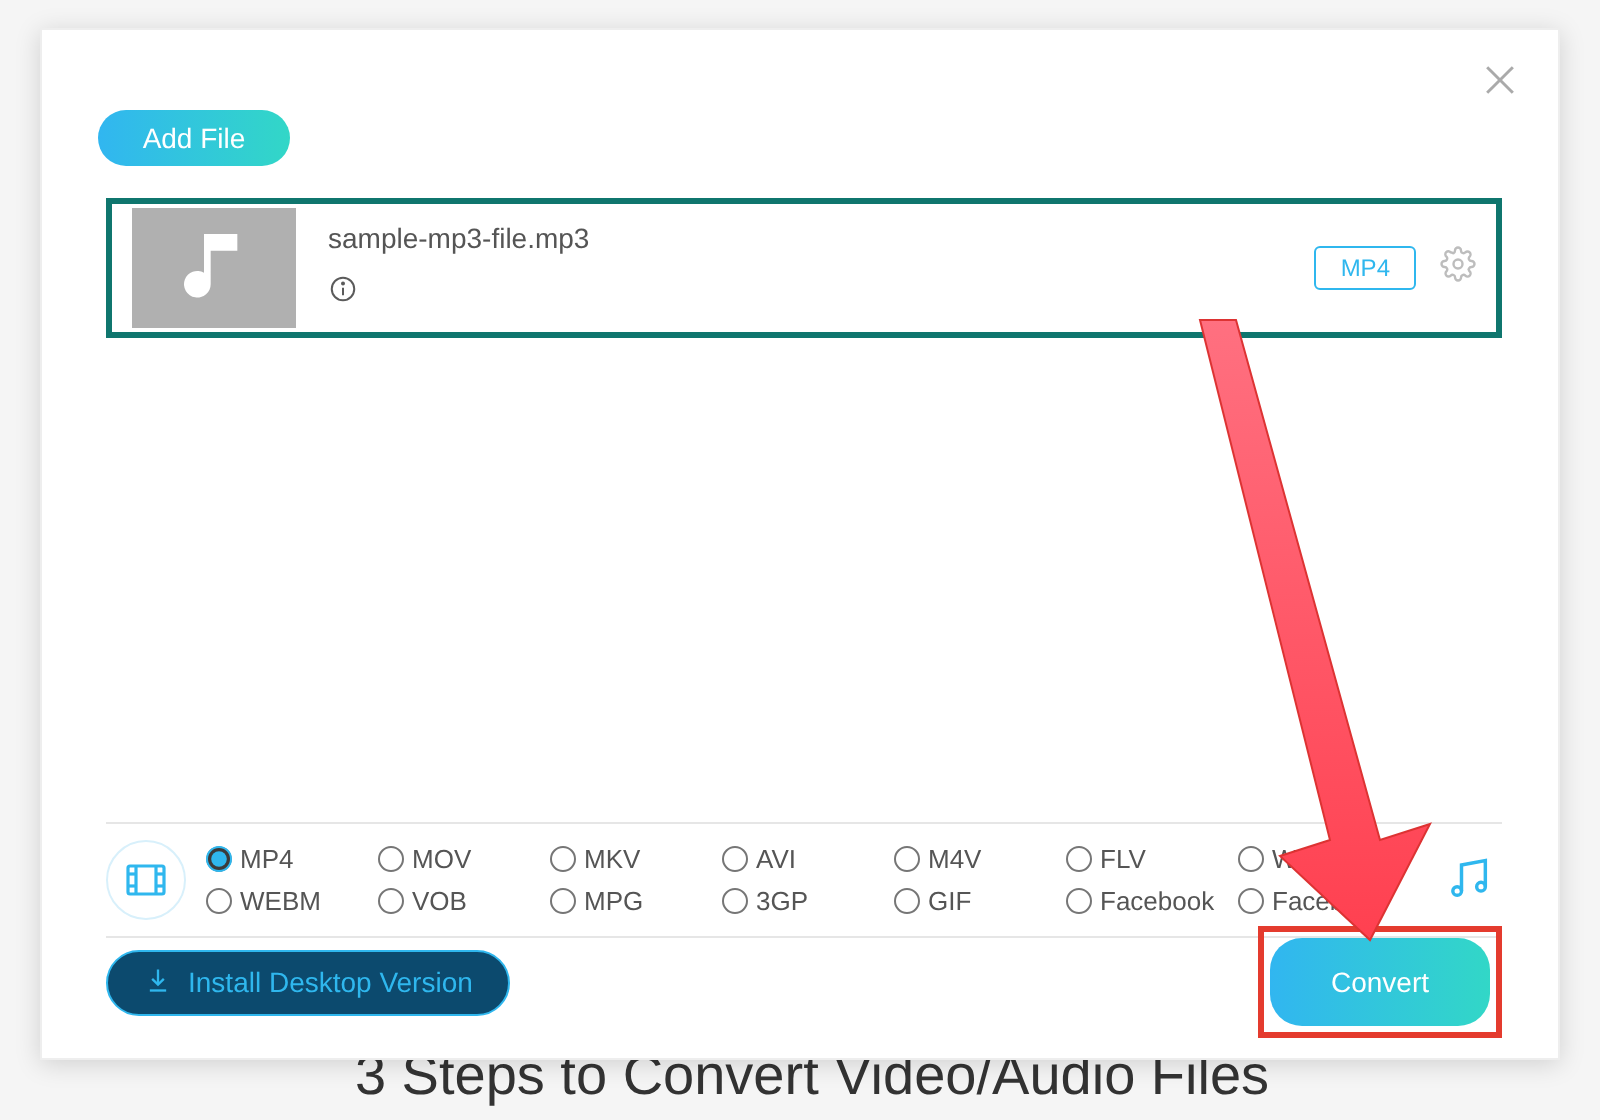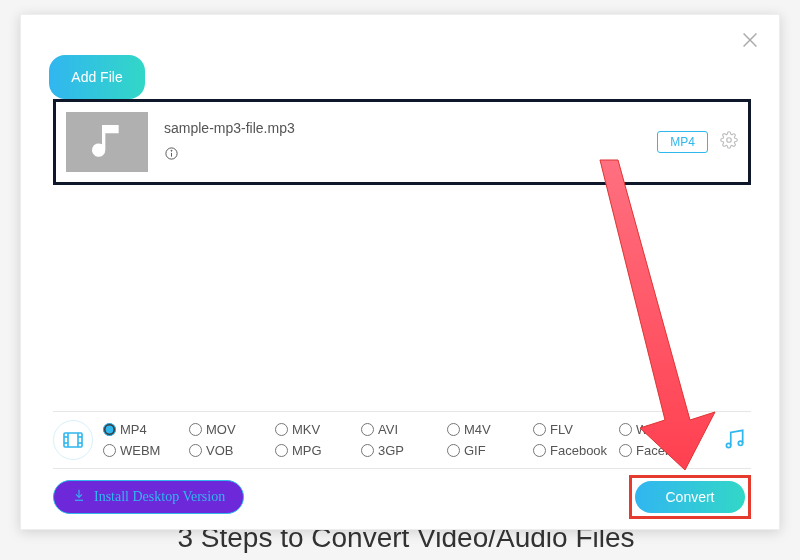--- a/index.html
+++ b/index.html
@@ -43,39 +43,39 @@
     right: 18px;
     cursor: pointer;
     color: #aaa;
   }
   .close-x svg { width: 22px; height: 22px; }
   .add-file-btn {
     display: inline-flex;
     align-items: center;
     justify-content: center;
     width: 96px;
-    height: 44px;
+    height: 28px;
     border-radius: 16px;
     background: linear-gradient(90deg, #31b6f0, #32d7c7);
     color: #fff;
     font-size: 14px;
     font-weight: 500;
     cursor: pointer;
     border: none;
     position: absolute;
     top: 40px;
     left: 28px;
   }
   .file-row-wrap {
     position: absolute;
     top: 84px;
     left: 32px;
     right: 28px;
-    height: 86px;
-    border: 3px solid #0f172a;
+    height: 70px;
+    border: 3px solid #0f766e;
     display: flex;
     align-items: center;
     padding: 6px 10px;
   }
   .thumb {
     width: 82px;
     height: 60px;
     background: #b0b0b0;
     display: flex;
     align-items: center;
@@ -165,34 +165,33 @@
   .install-btn {
     display: inline-flex;
     align-items: center;
     gap: 8px;
     border: 1px solid #2fb7ee;
     color: #2fb7ee;
     border-radius: 18px;
     padding: 7px 18px;
     font-size: 14px;
     cursor: pointer;
-    background: #6d28d9;
-    font-family: Liberation Serif, serif;
+    background: #0c4a6e;
   }
   .install-btn svg { width: 14px; height: 14px; }
   .convert-wrap {
     border: 3px solid #e43b2e;
     padding: 3px;
   }
   .convert-btn {
     display: inline-flex;
     align-items: center;
     justify-content: center;
     min-width: 110px;
-    height: 32px;
+    height: 44px;
     border-radius: 16px;
     background: linear-gradient(90deg, #31b6f0, #32d7c7);
     color: #fff;
     font-size: 14px;
     border: none;
     cursor: pointer;
   }
   .arrow-anno {
     position: absolute;
     pointer-events: none;

